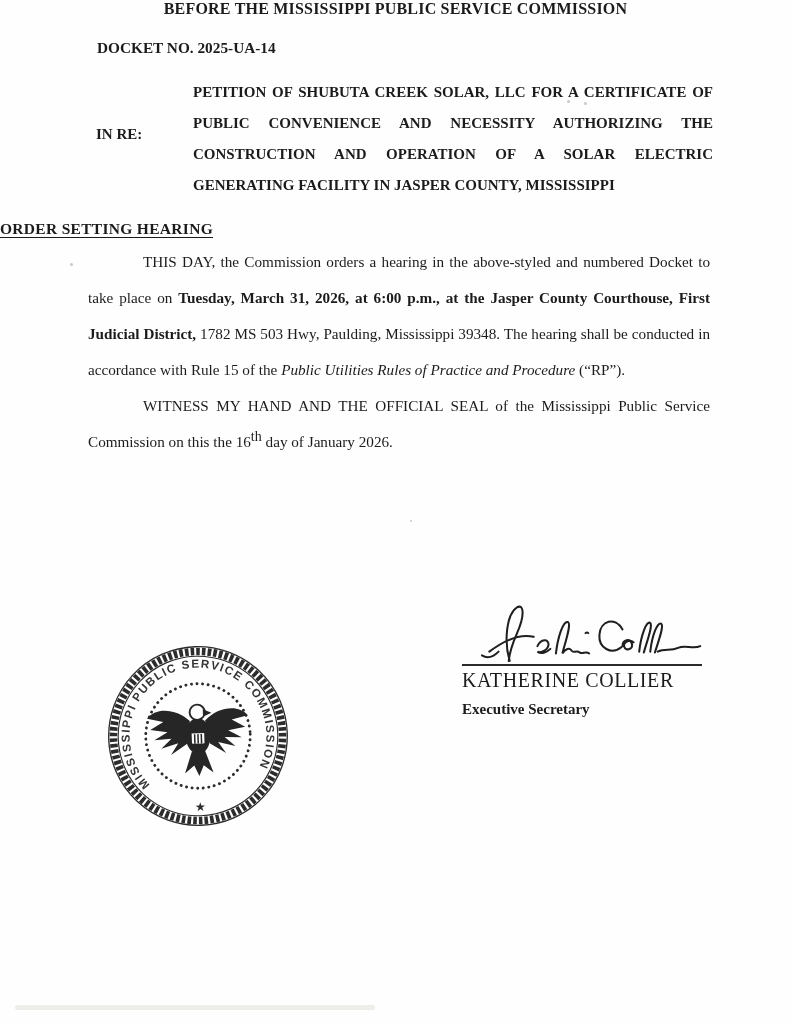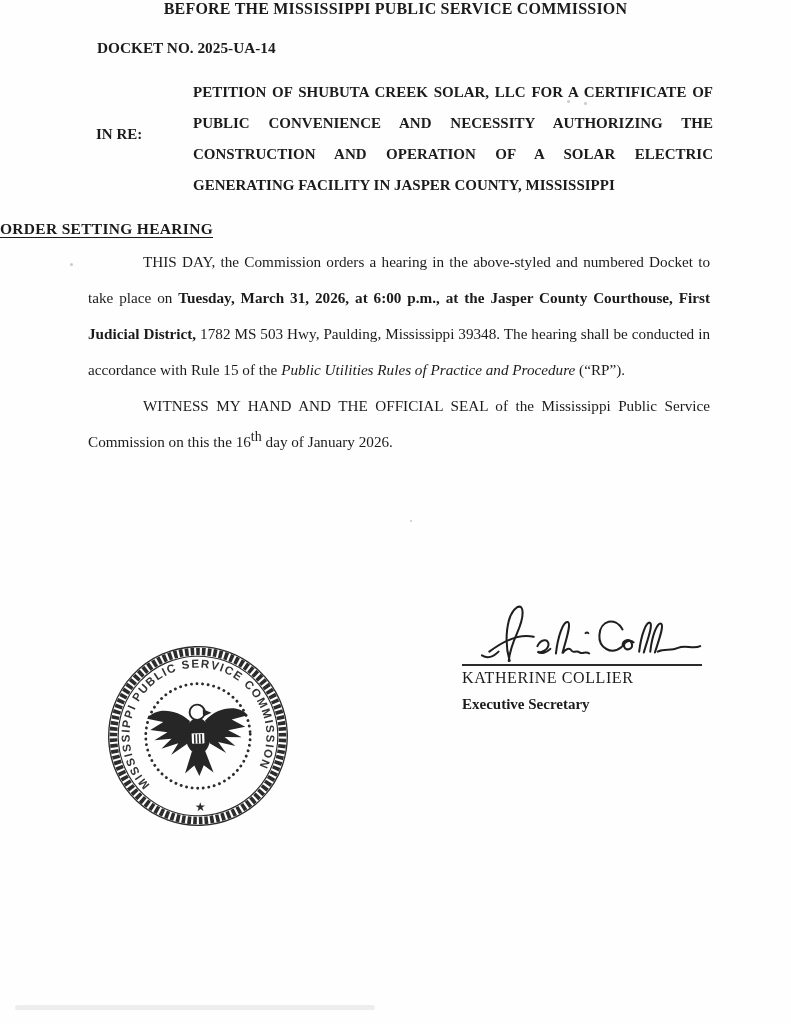--- a/index.html
+++ b/index.html
@@ -25,21 +25,21 @@
     margin:0 0 0 88px; width:622px; text-align:justify;
     font-size:15.2px; line-height:36px; text-indent:55px;
   }
   .body-p.first { margin-top:6px; }
   .body-p b { font-weight:700; }
   .body-p i { font-style:italic;margin-top:23px; }
   .body-p sup { font-size:14px; vertical-align:super; line-height:0; }
   .signature-block { position:absolute; left:462px; top:598px; width:245px; }
   .sig-scribble { display:block; margin-left:14px; margin-bottom:-8px; }
   .sig-line { border-top:2px solid #2b2b2b; width:240px; }
-  .sig-name { font-size:16px; letter-spacing:.6px; margin-top:3px; }
+  .sig-name { font-size:20px; letter-spacing:.6px; margin-top:3px; }
   .sig-title { font-size:15px; margin-top:9px;font-weight:bold; }
   .seal-wrap { position:absolute; left:103px; top:641px; width:190px; height:190px; transform:rotate(-2deg); opacity:.93; }
   .seal-text { font-family:"Liberation Sans", sans-serif; font-weight:700; font-size:12.2px; letter-spacing:1.5px; fill:#242424; }
   .seal-star { font-size:13px; fill:#1d1d1d; }
   .speck { position:absolute; background:#8a8a8a; border-radius:50%; opacity:.45; }
   .streak { position:absolute; left:15px; top:1005px; width:360px; height:5px; background:#ededea; border-radius:3px; }
 </style>
 </head>
 <body>
 

